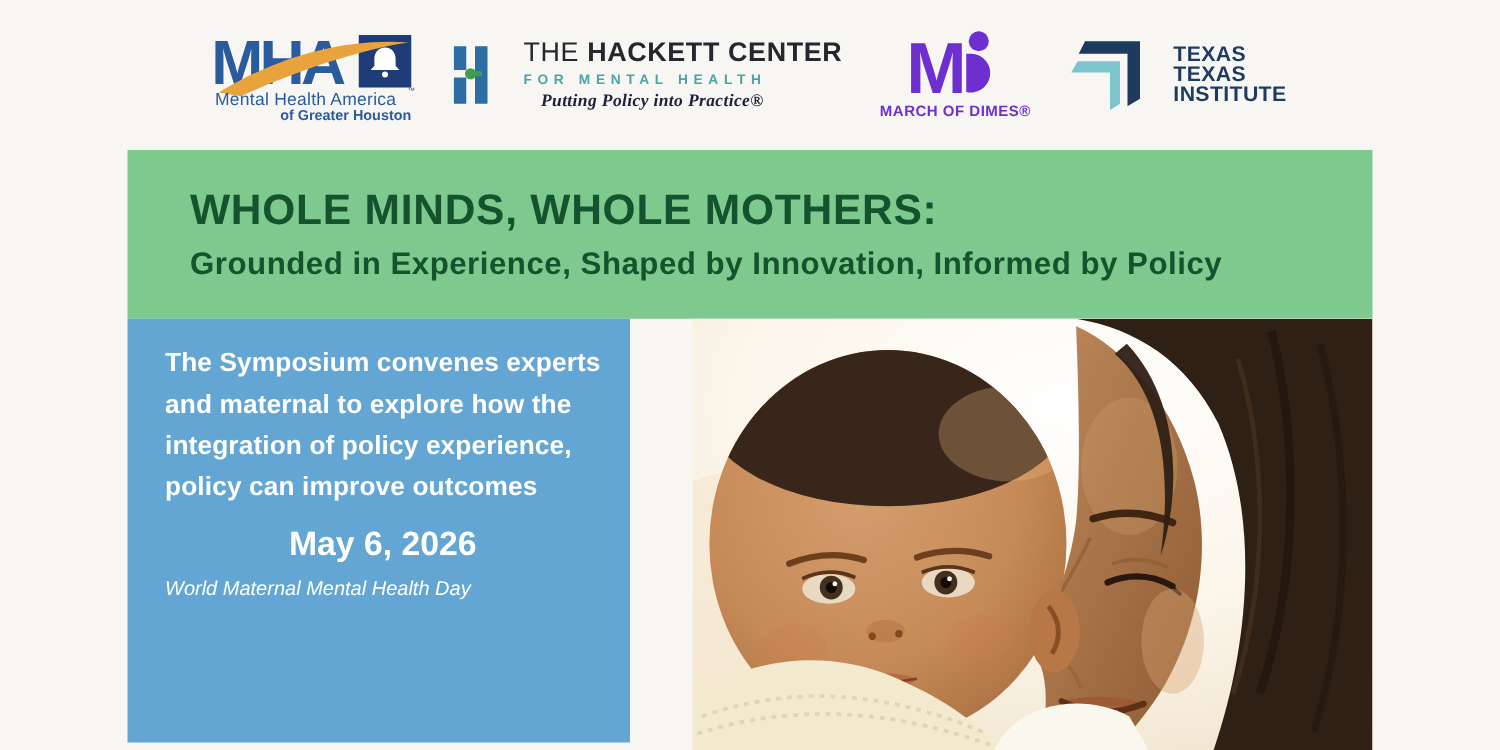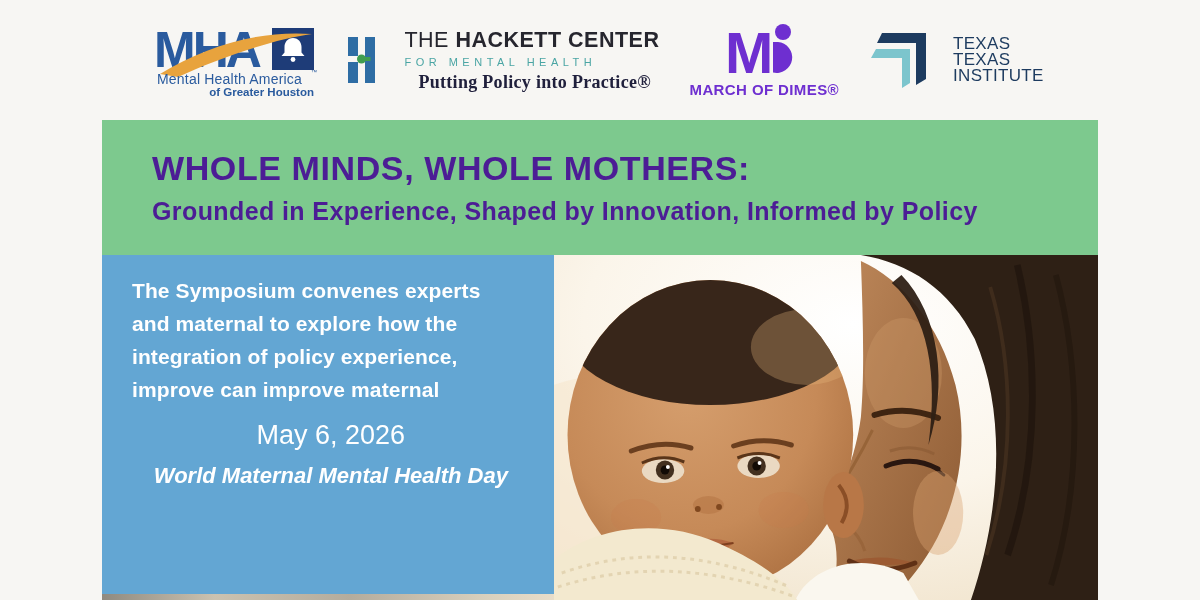--- a/index.html
+++ b/index.html
@@ -10,46 +10,46 @@
   .logo-band { position:absolute; top:0; left:0; width:1200px; height:120px;
                display:flex; align-items:center; justify-content:center; gap:30px; }
   .logo { display:flex; align-items:center; }
 
   
   .hackett { gap:22px; }
   .hackett-text { display:flex; flex-direction:column; }
   .hackett-title { font-size:21.5px; color:#26262e; letter-spacing:.5px; white-space:nowrap; }
   .hackett-title .thin { font-weight:400; }
   .hackett-title .bold { font-weight:700; }
-  .hackett-sub { margin-top:3px; font-size:11px; font-weight:400; letter-spacing:4.5px; color:#4aa5a4; white-space:nowrap; }
-  .hackett-tag { margin:4px 0 0 14px; font-family:"Liberation Serif", serif; font-weight:700;
-                 font-size:18px; color:#20203c; letter-spacing:.3px; white-space:nowrap; }
+  .hackett-sub { margin-top:3px; font-size:11px; font-weight:700; letter-spacing:4.5px; color:#4aa5a4; white-space:nowrap; }
+  .hackett-tag { margin:4px 0 0 14px; font-family:"Liberation Serif", serif; font-style:italic; font-weight:700;
+                 font-size:14px; color:#20203c; letter-spacing:.3px; white-space:nowrap; }
 
   
   .mod { flex-direction:column; gap:4px; align-items:center; }
-  .mod-wordmark { font-size:15px; font-weight:700; color:#6e2fd0; letter-spacing:.4px; white-space:nowrap; }
+  .mod-wordmark { font-size:12px; font-weight:700; color:#6e2fd0; letter-spacing:.4px; white-space:nowrap; }
 
   
   .thi { gap:9px; }
-  .thi-text { font-size:17px; font-weight:400; line-height:16px; color:#1d3b5f; letter-spacing:.3px;margin-left:17px; }
+  .thi-text { font-size:17px; font-weight:700; line-height:16px; color:#1d3b5f; letter-spacing:.3px;margin-left:17px; }
 
   
   .banner { position:absolute; top:120px; left:102px; width:996px; height:135px;
-            background:#7dc98e; color:#4c1d95; display:flex; flex-direction:column;
+            background:#7dc98e; color:#14532d; display:flex; flex-direction:column;
             justify-content:center; padding-left:50px; }
   .banner-title { font-size:34px; font-weight:700; letter-spacing:.6px; }
   .banner-sub { margin-top:9px; font-size:25px; font-weight:700; letter-spacing:.4px; }
 
   
   .lower { position:absolute; top:255px; left:102px; width:996px; height:345px; display:flex; }
-  .left-col { width:468px; display:flex; flex-direction:column; }
+  .left-col { width:468px; display:flex; flex-direction:row; }
   .blue-panel { height:339px; background:#63a6d3; color:#fff; padding:19px 24px 0 30px; }
   .para-line { font-size:21px; font-weight:700; line-height:33px; letter-spacing:.1px; }
-  .date-line { margin-top:14px; text-align:center; font-size:27px; font-weight:400; }
-  .occasion-line { margin-top:12px; text-align:center; font-size:22px; font-weight:700; font-style:italic; }
+  .date-line { margin-top:14px; text-align:center; font-size:27px; font-weight:700; }
+  .occasion-line { margin-top:12px; text-align:left; font-size:16px; font-weight:400; font-style:italic; }
   .photo-strip { height:6px; background:linear-gradient(90deg,#8f8a80,#cbc2b0 25%,#b4ac9d 55%,#d9d0bd 85%,#e8ddc9); }
   .photo { width:564px; height:345px; position:relative; overflow:hidden; background:#f8f2e6; }
   .photo svg { display:block; width:100%; height:100%; }
 </style>
 </head>
 <body>
 
 <div class="page">
 
   <div class="logo-band">
@@ -110,21 +110,21 @@
     <div class="banner-sub">Grounded in Experience, Shaped by Innovation, Informed by Policy</div>
   </div>
 
   <div class="lower">
 
     <div class="left-col">
       <div class="blue-panel">
         <div class="para-line">The Symposium convenes experts</div>
         <div class="para-line">and maternal to explore how the</div>
         <div class="para-line">integration of policy experience,</div>
-        <div class="para-line">improve can improve maternal</div>
+        <div class="para-line">policy can improve outcomes</div>
         <div class="date-line">May 6, 2026</div>
         <div class="occasion-line">World Maternal Mental Health Day</div>
       </div>
       <div class="photo-strip"></div>
     </div>
 
     <div class="photo">
       <svg viewBox="0 0 564 345" preserveAspectRatio="none">
         <defs>
           <radialGradient id="bgGrad" cx="55%" cy="20%" r="90%">

